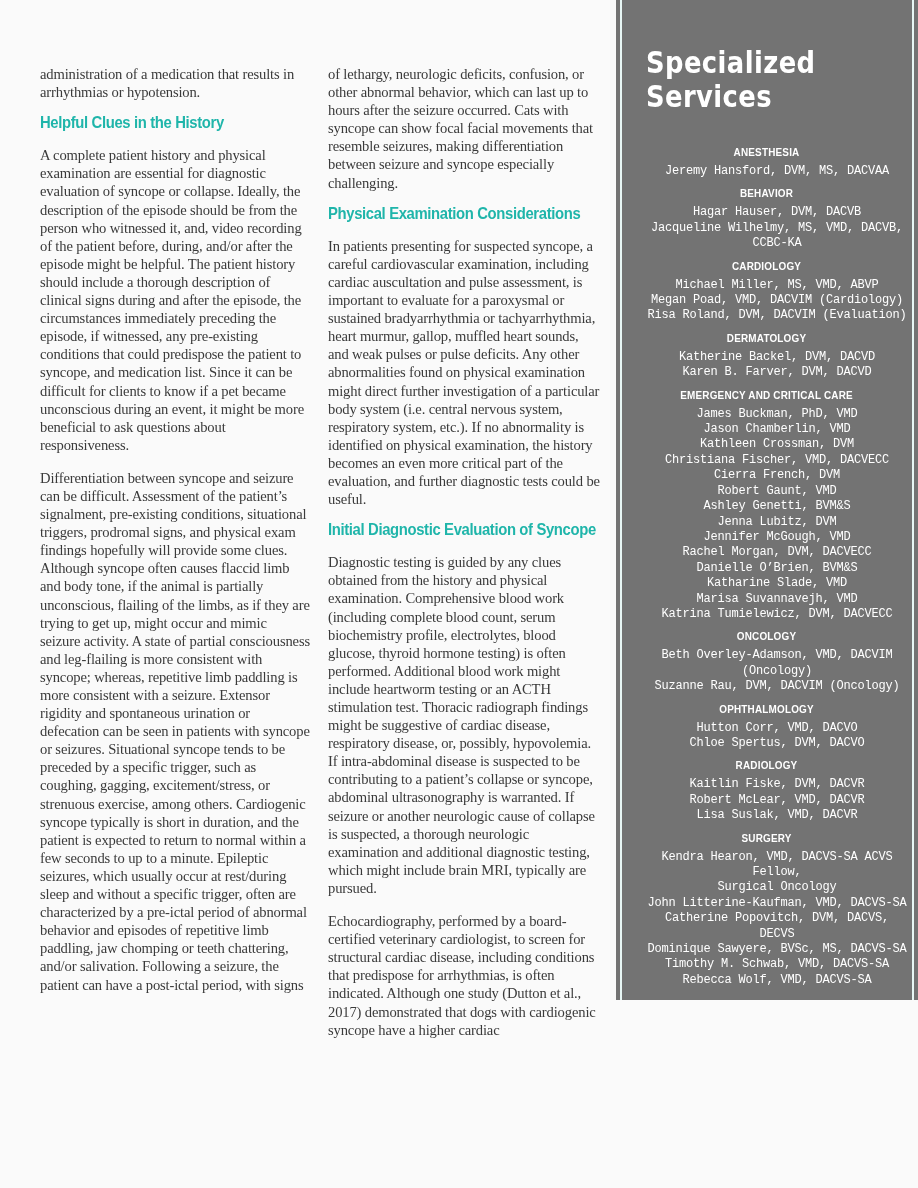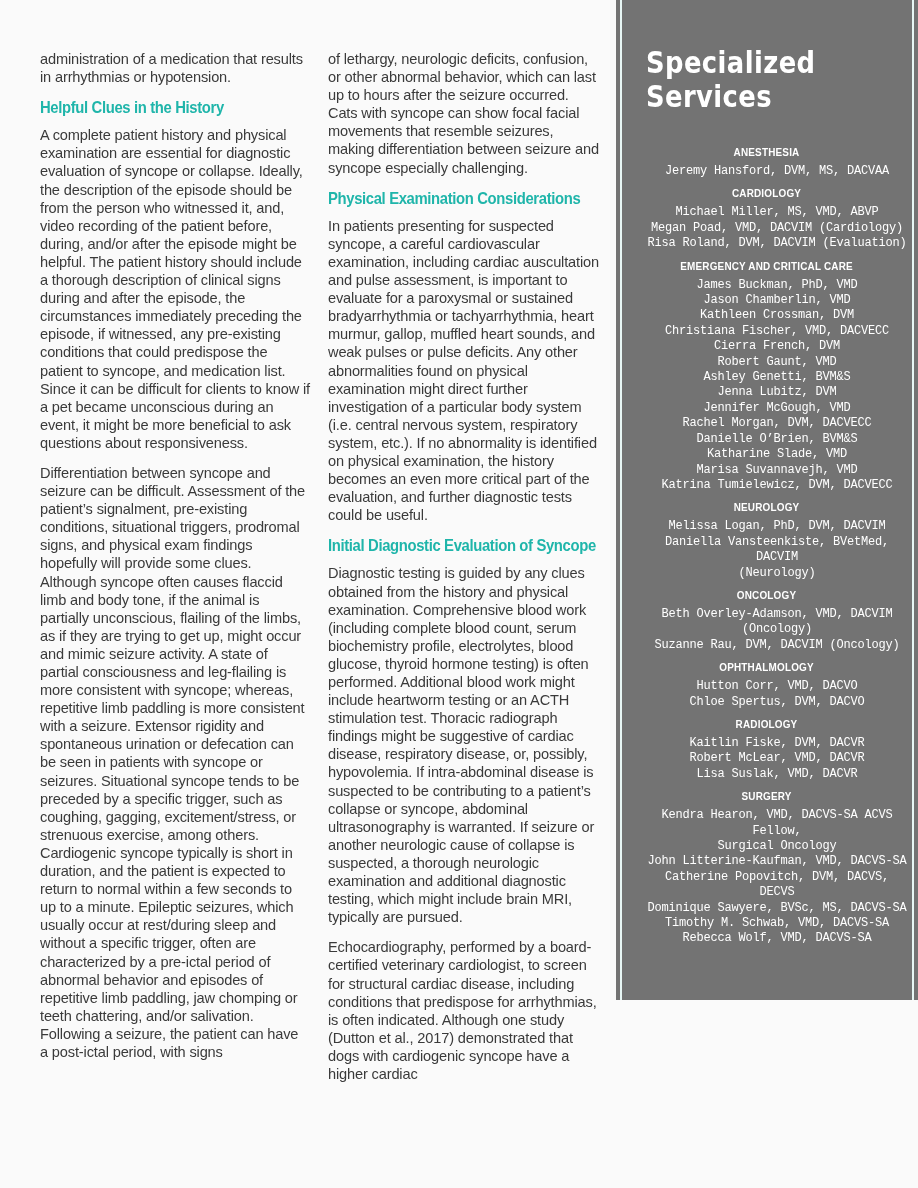--- a/index.html
+++ b/index.html
@@ -1,21 +1,21 @@
 <!DOCTYPE html>
 <html><head>
 <meta charset="utf-8">
 <style>
   html, body { margin:0; padding:0; }
   body { width:918px; height:1188px; background:#fafafa; position:relative; overflow:hidden;
     font-family:"Liberation Sans", sans-serif; color:#3a3a3a; }
   .col { position:absolute; top:50px; font-size:14.6px; line-height:18.1px; letter-spacing:-0.15px; }
   .col1 { left:40px; width:270px; }
   .col2 { left:328px; width:272px; }
-  .col p { margin:0 0 12px 0; white-space:pre-line; }
+  .col p { margin:15px 0 12px 0; white-space:pre-line;font-family:Liberation Serif, serif; }
   .col h2 { font-family:"Liberation Sans", sans-serif; font-size:16.5px; font-weight:bold; color:#1fb5aa;
     margin:10px 0 10px 0; letter-spacing:-0.4px; transform:scaleX(0.9); transform-origin:left; white-space:nowrap; }
   .panel { position:absolute; left:616px; top:0; width:302px; height:1000px; background:#737373; }
   .panel-border { position:absolute; left:4px; top:0; right:4px; bottom:0; border-left:2px solid #e8f7f5; border-right:2px solid #e8f7f5; }
   .panel-inner { position:absolute; left:30px; top:46px; width:262px; color:#fff; }
   .panel-title { font-family:"DejaVu Sans", sans-serif; font-weight:bold; font-size:30px; line-height:34px;
     letter-spacing:0.5px; transform:scaleX(0.86); transform-origin:left; margin:0 0 32px 0; white-space:pre-line; }
   .dept { margin-bottom:8px;text-align:center; }
   .dept-name { font-weight:bold; font-size:10.8px; letter-spacing:0.2px; margin:0 0 6px 0; transform:scaleX(0.92); transform-origin:left; white-space:nowrap; }
   .member { font-size:12px; line-height:15.4px; letter-spacing:-0.2px;font-family:Liberation Mono, monospace; }
@@ -43,47 +43,51 @@
   <div class="panel-border"></div>
   <div class="panel-inner">
     <div class="panel-title">Specialized
 Services</div>
     <div id="dept-list">
         <div class="dept">
           <div class="dept-name">ANESTHESIA</div>
           <div class="member">Jeremy Hansford, DVM, MS, DACVAA</div>
         </div>
         <div class="dept">
+          <div class="dept-name">BEHAVIOR</div>
+          <div class="member">Hagar Hauser, DVM, DACVB</div>
+          <div class="member">Jacqueline Wilhelmy, MS, VMD, DACVB, CCBC-KA</div>
+        </div>
+        <div class="dept">
           <div class="dept-name">CARDIOLOGY</div>
           <div class="member">Michael Miller, MS, VMD, ABVP</div>
           <div class="member">Megan Poad, VMD, DACVIM (Cardiology)</div>
           <div class="member">Risa Roland, DVM, DACVIM (Evaluation)</div>
+        </div>
+        <div class="dept">
+          <div class="dept-name">DERMATOLOGY</div>
+          <div class="member">Katherine Backel, DVM, DACVD</div>
+          <div class="member">Karen B. Farver, DVM, DACVD</div>
         </div>
         <div class="dept">
           <div class="dept-name">EMERGENCY AND CRITICAL CARE</div>
           <div class="member">James Buckman, PhD, VMD</div>
           <div class="member">Jason Chamberlin, VMD</div>
           <div class="member">Kathleen Crossman, DVM</div>
           <div class="member">Christiana Fischer, VMD, DACVECC</div>
           <div class="member">Cierra French, DVM</div>
           <div class="member">Robert Gaunt, VMD</div>
           <div class="member">Ashley Genetti, BVM&amp;S</div>
           <div class="member">Jenna Lubitz, DVM</div>
           <div class="member">Jennifer McGough, VMD</div>
           <div class="member">Rachel Morgan, DVM, DACVECC</div>
           <div class="member">Danielle O’Brien, BVM&amp;S</div>
           <div class="member">Katharine Slade, VMD</div>
           <div class="member">Marisa Suvannavejh, VMD</div>
           <div class="member">Katrina Tumielewicz, DVM, DACVECC</div>
-        </div>
-        <div class="dept">
-          <div class="dept-name">NEUROLOGY</div>
-          <div class="member">Melissa Logan, PhD, DVM, DACVIM</div>
-          <div class="member">Daniella Vansteenkiste, BVetMed, DACVIM</div>
-          <div class="member">(Neurology)</div>
         </div>
         <div class="dept">
           <div class="dept-name">ONCOLOGY</div>
           <div class="member">Beth Overley-Adamson, VMD, DACVIM (Oncology)</div>
           <div class="member">Suzanne Rau, DVM, DACVIM (Oncology)</div>
         </div>
         <div class="dept">
           <div class="dept-name">OPHTHALMOLOGY</div>
           <div class="member">Hutton Corr, VMD, DACVO</div>
           <div class="member">Chloe Spertus, DVM, DACVO</div>

